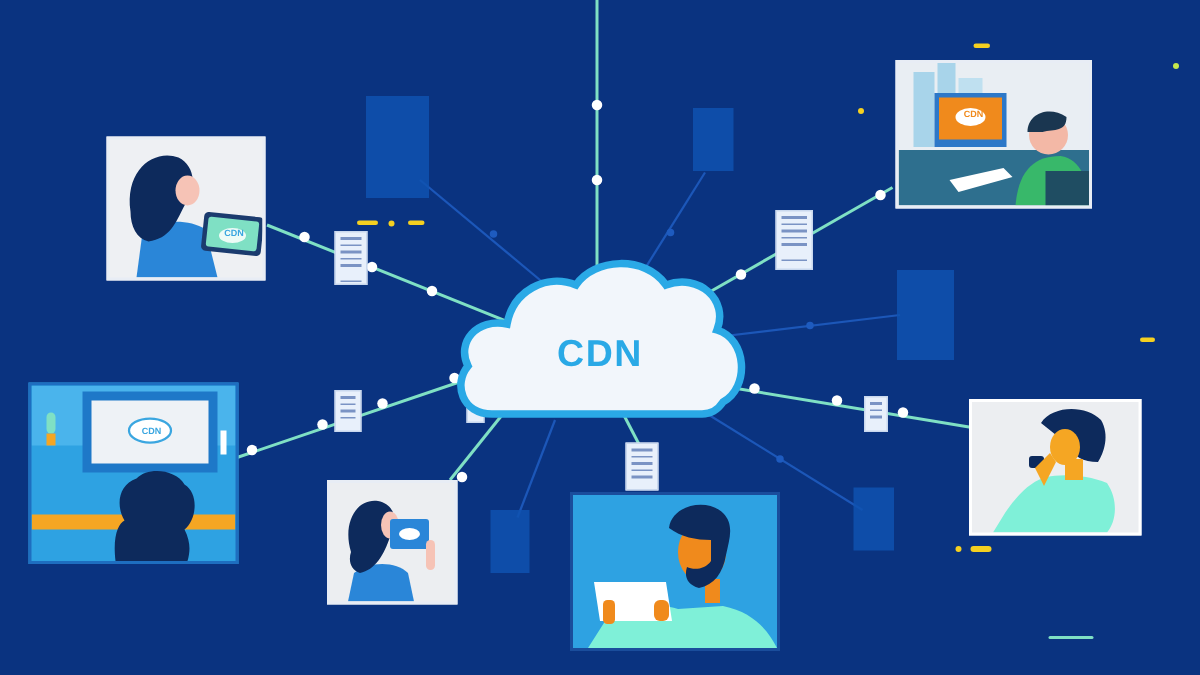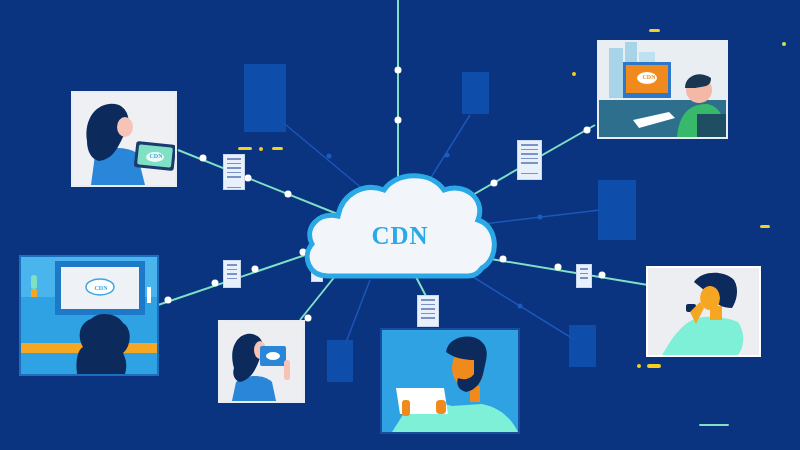--- a/index.html
+++ b/index.html
@@ -1,17 +1,17 @@
 <!DOCTYPE html>
 <html><head>
 <meta charset="utf-8">
 <style>
   html,body{margin:0;padding:0;}
   body{width:800px;height:450px;overflow:hidden;background:#0a3380;font-family:"Liberation Sans",sans-serif;position:relative;}
-  .stage{position:absolute;left:0;top:0;width:716px;height:450px;font-family:Liberation Serif, serif;}
+  .stage{position:absolute;left:0;top:0;width:716px;height:450px;}
   svg.net{position:absolute;left:0;top:0;}
   .panel{position:absolute;border:2px solid #e8edf5;box-sizing:border-box;overflow:hidden;}
   .server{position:absolute;width:22px;height:36px;background:#e8f0fb;border:1px solid #c9d8ee;box-sizing:border-box;}
   .server i{display:block;height:1.5px;background:#7a93c4;margin:3px 3px 0 3px;}
   .ghost{position:absolute;background:#0f52b0;opacity:.85;}
   .dash{position:absolute;height:3px;border-radius:2px;}
   .dot{position:absolute;width:4px;height:4px;border-radius:50%;}
   .cdn-label{position:absolute;left:338px;top:222px;width:124px;text-align:center;font-size:25px;font-weight:bold;color:#2aa9e6;letter-spacing:1px;}
   .mini-cloud{position:absolute;font-size:6px;font-weight:bold;color:#3aa6e0;text-align:center;line-height:10px;}
 </style>

